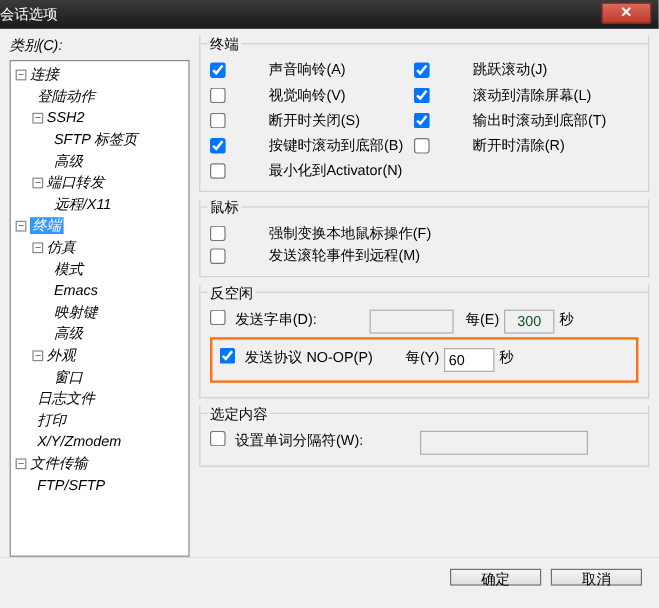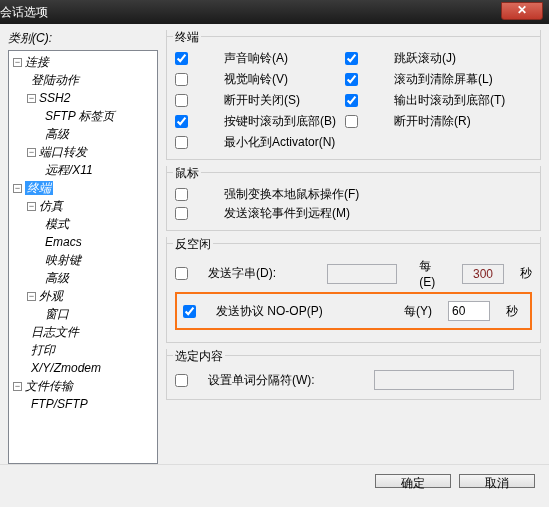--- a/index.html
+++ b/index.html
@@ -15,24 +15,24 @@
 .tree-item.sel .lbl { background: #3399ff; color: #fff; padding: 0 2px; }
 .sq { display: inline-block; width: 9px; height: 9px; border: 1px solid #888; text-align: center; line-height: 7px; font-size: 9px; margin-right: 3px; vertical-align: middle; color: #555; background: #fff; }
 .sp { display: inline-block; }
 .right-col { flex: 1; padding-left: 8px; display: flex; flex-direction: column; }
 .groupbox { border: 1px solid #d0d0d0; border-top: none; margin-bottom: 6px; position: relative; padding: 18px 8px 6px 8px; }
 .groupbox::before { content: ""; position: absolute; top: 6px; left: 0; right: 0; border-top: 1px solid #d0d0d0; }
 .groupbox .legend { position: absolute; top: -1px; left: 6px; background: #f0f0f0; padding: 0 2px; z-index: 1; }
 .cb-row { display: flex; flex-wrap: wrap; }
 .cb { display: flex; align-items: center; margin: 2px 0; width: 170px; gap: 32px; }
 .cb input { margin-right: 4px; width: 13px; height: 13px; }
-.row { display: flex; align-items: center; margin: 3px 0; gap: 16px; }
+.row { display: flex; align-items: flex-start; margin: 3px 0; gap: 4px; }
 .row input[type=checkbox] { margin-right: 4px; }
 .tin { border: 1px solid #abadb3; height: 20px; padding: 0 3px; background: #fff; }
-.tin.dis { background: #f0f0f0; color: #7f1d1d; padding-left: 10px; }
+.tin.dis { background: #f0f0f0; color: #14532d; padding-left: 10px; }
 .redbox { border: 2px solid #f97316; padding: 4px 6px; margin: 2px 0 6px 0; }
 .footer { height: 32px; display: flex; justify-content: flex-end; align-items: center; gap: 8px; padding-right: 14px; background: #f0f0f0; border-top: 1px solid #ddd; }
 .btn { width: 76px; height: 14px; border: 1px solid #707070; background: linear-gradient(#f5f5f5,#e0e0e0); cursor: pointer; }
 </style>
 </head>
 <body>
 
 <div class="titlebar">
   <span class="titlebar-text">会话选项</span>
   <div class="close-btn">✕</div>
@@ -127,21 +127,21 @@
         <span style="width:108px">发送字串(D):</span>
         <input class="tin dis" style="width: 70px;">
         <span style="margin-left:6px">每(E)</span>
         <input class="tin dis" style="width: 42px;" value="300">
         <span>秒</span>
       </div>
       <div class="redbox">
         <div class="row">
           <input type="checkbox" checked="" style="">
           <span style="width:130px">发送协议 NO-OP(P)</span>
-          <span style="margin-left:42px">每(Y)</span>
+          <span style="">每(Y)</span>
           <input class="tin" style="width: 42px;" value="60">
           <span>秒</span>
         </div>
       </div>
     </div>
 
     <div class="groupbox">
       <span class="legend">选定内容</span>
       <div class="row">
         <input type="checkbox" style="">

